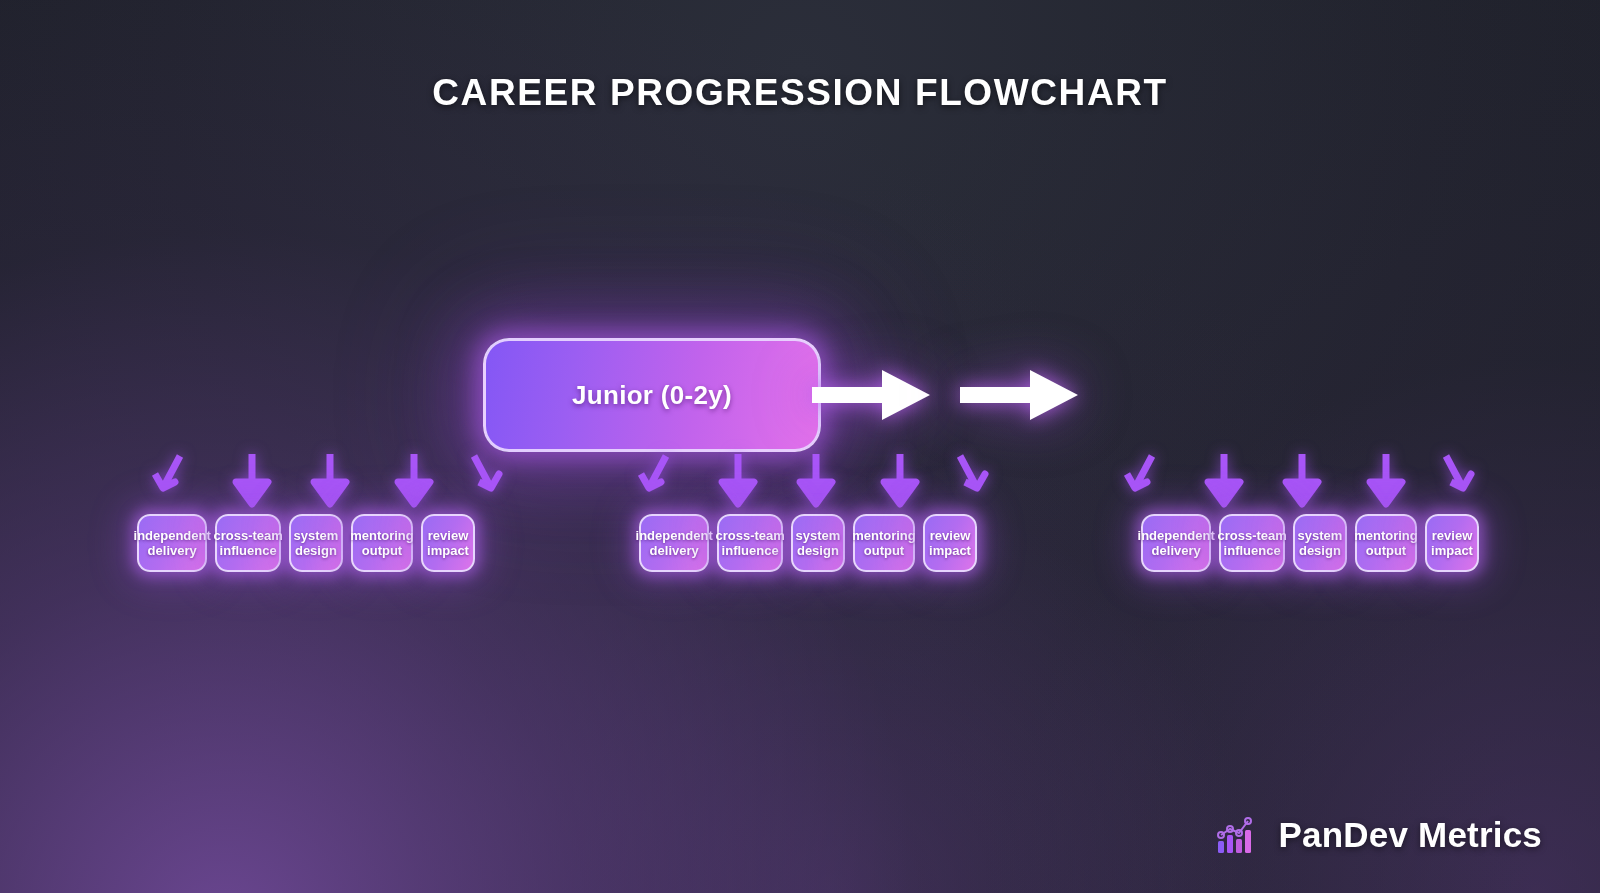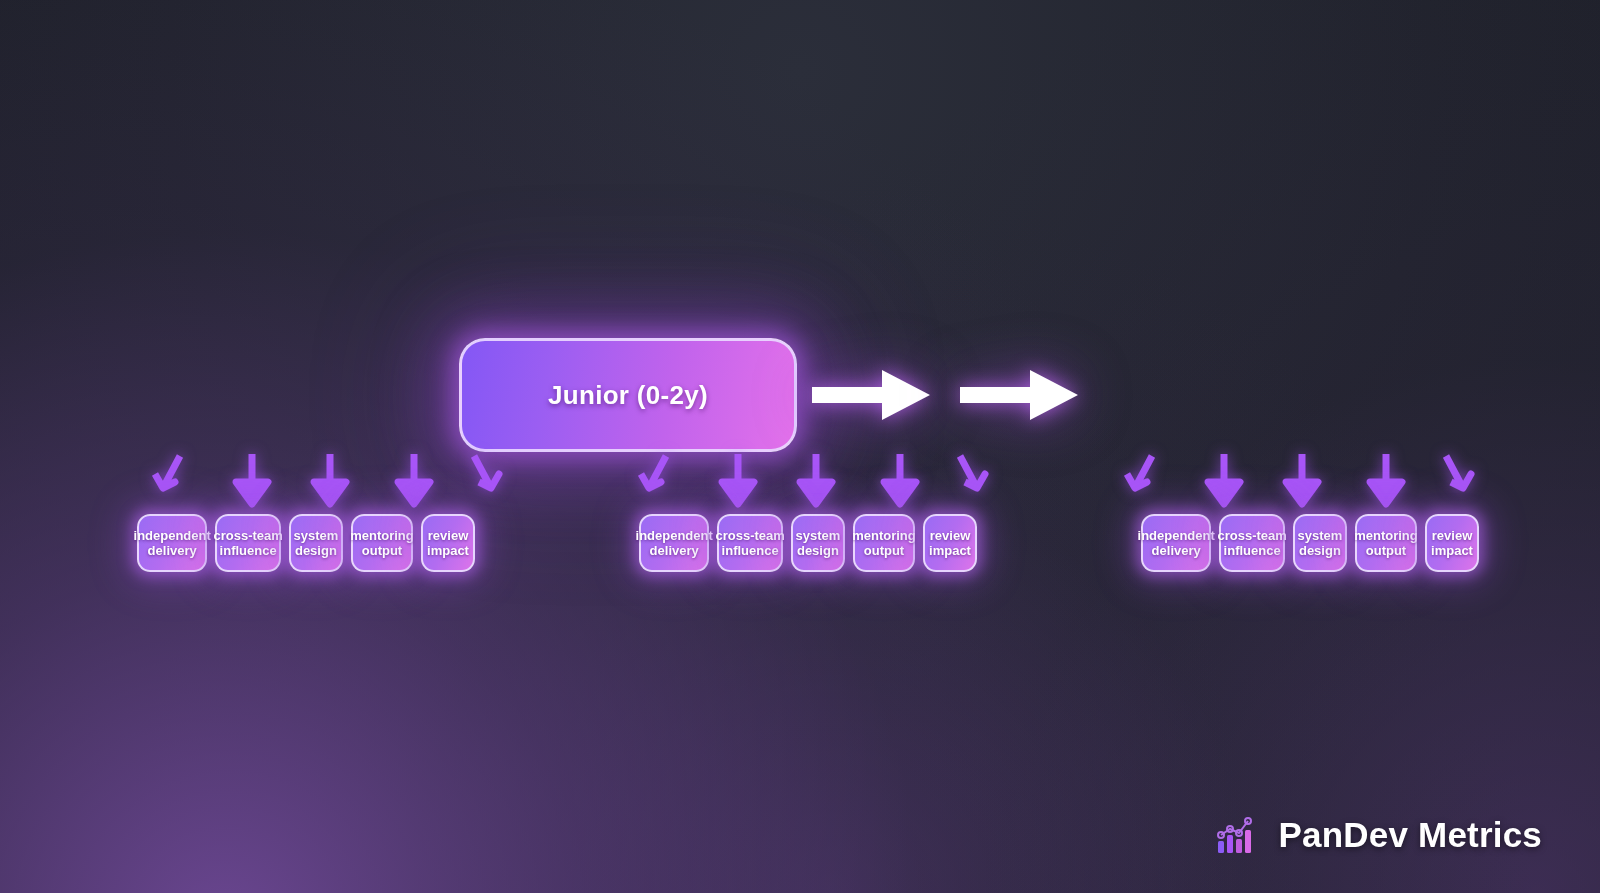--- a/index.html
+++ b/index.html
@@ -47,21 +47,21 @@
     align-items: center;
     justify-content: center;
     gap: 0;
   }
 
   .stage-col {
     position: relative;
     width: 290px;
     display: flex;
     flex-direction: column;
-    align-items: flex-end;
+    align-items: center;
   }
 
   .node {
     position: relative;
     width: 338px;
     height: 114px;
     border-radius: 26px;
     background: linear-gradient(100deg, #8457f5 0%, #9b5ef2 26%, #c163ec 62%, #e371ea 100%);
     border: 3px solid rgba(233, 216, 255, 0.92);
     box-sizing: border-box;
@@ -182,20 +182,21 @@
     font-weight: bold;
     letter-spacing: 0.2px;
     text-shadow: 0 2px 6px rgba(0,0,0,0.5);
   }
 </style>
 </head>
 <body>
 
 <div id="stage">
 
+  <div class="title">CAREER PROGRESSION FLOWCHART</div>
 
   <div class="flow">
 
     <div class="stage-col">
       <div class="node">Junior (0-2y)</div>
     </div>
 
     <div class="arrow-gap">
       <svg class="big-arrow" viewBox="0 0 118 54">
         <path d="M0 19 H70 V2 L118 27 L70 52 V35 H0 Z" fill="#ffffff"></path>

